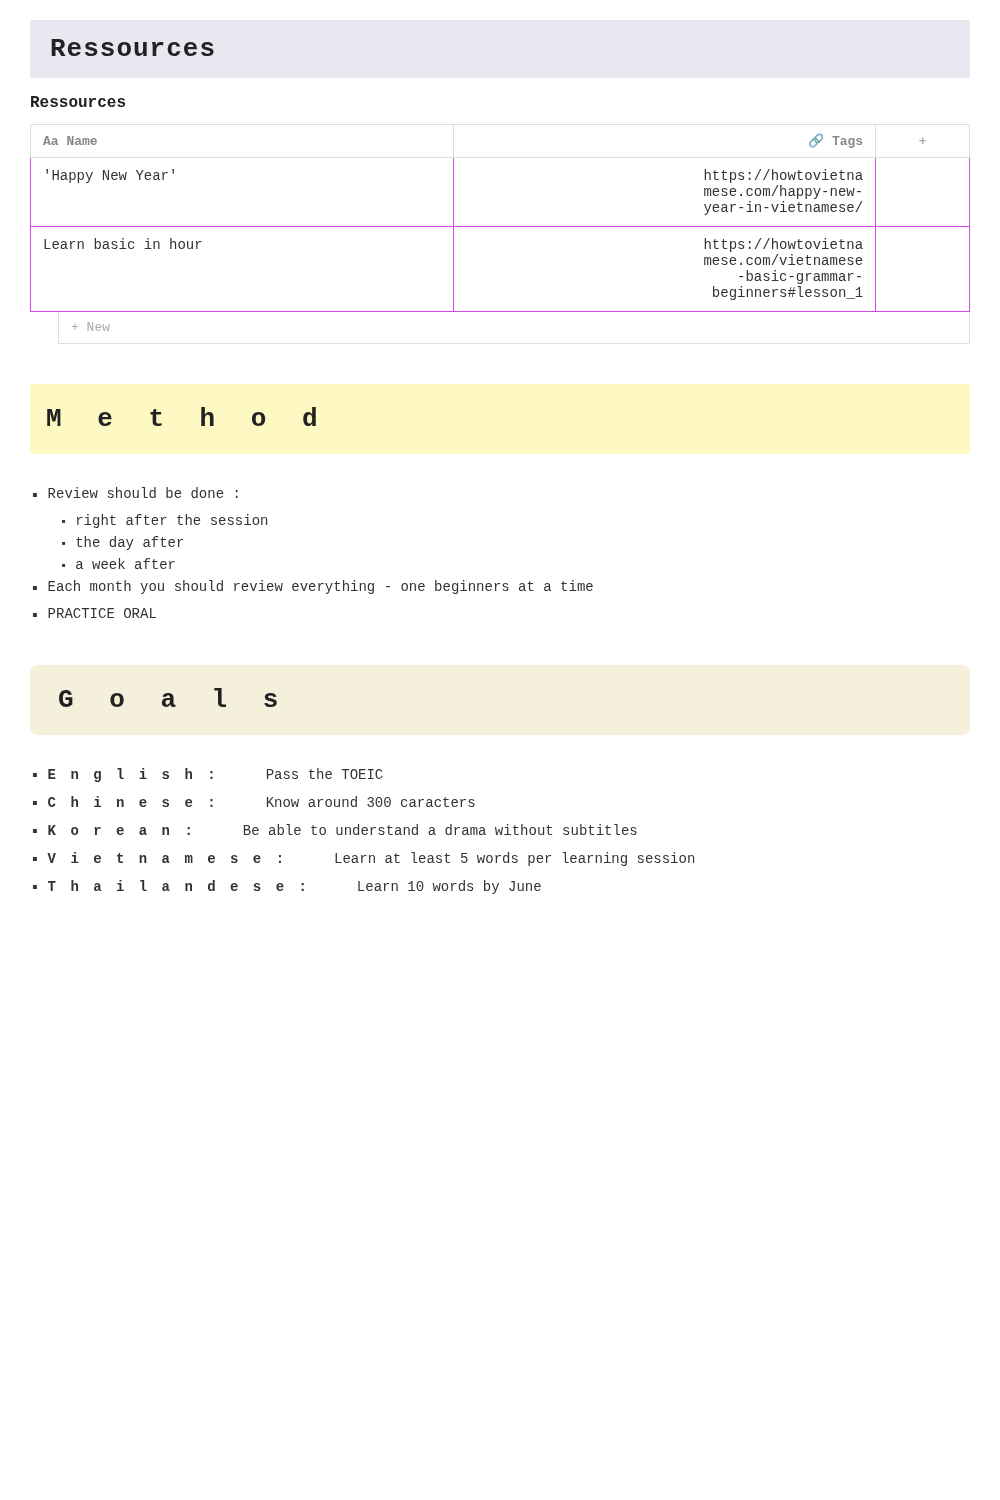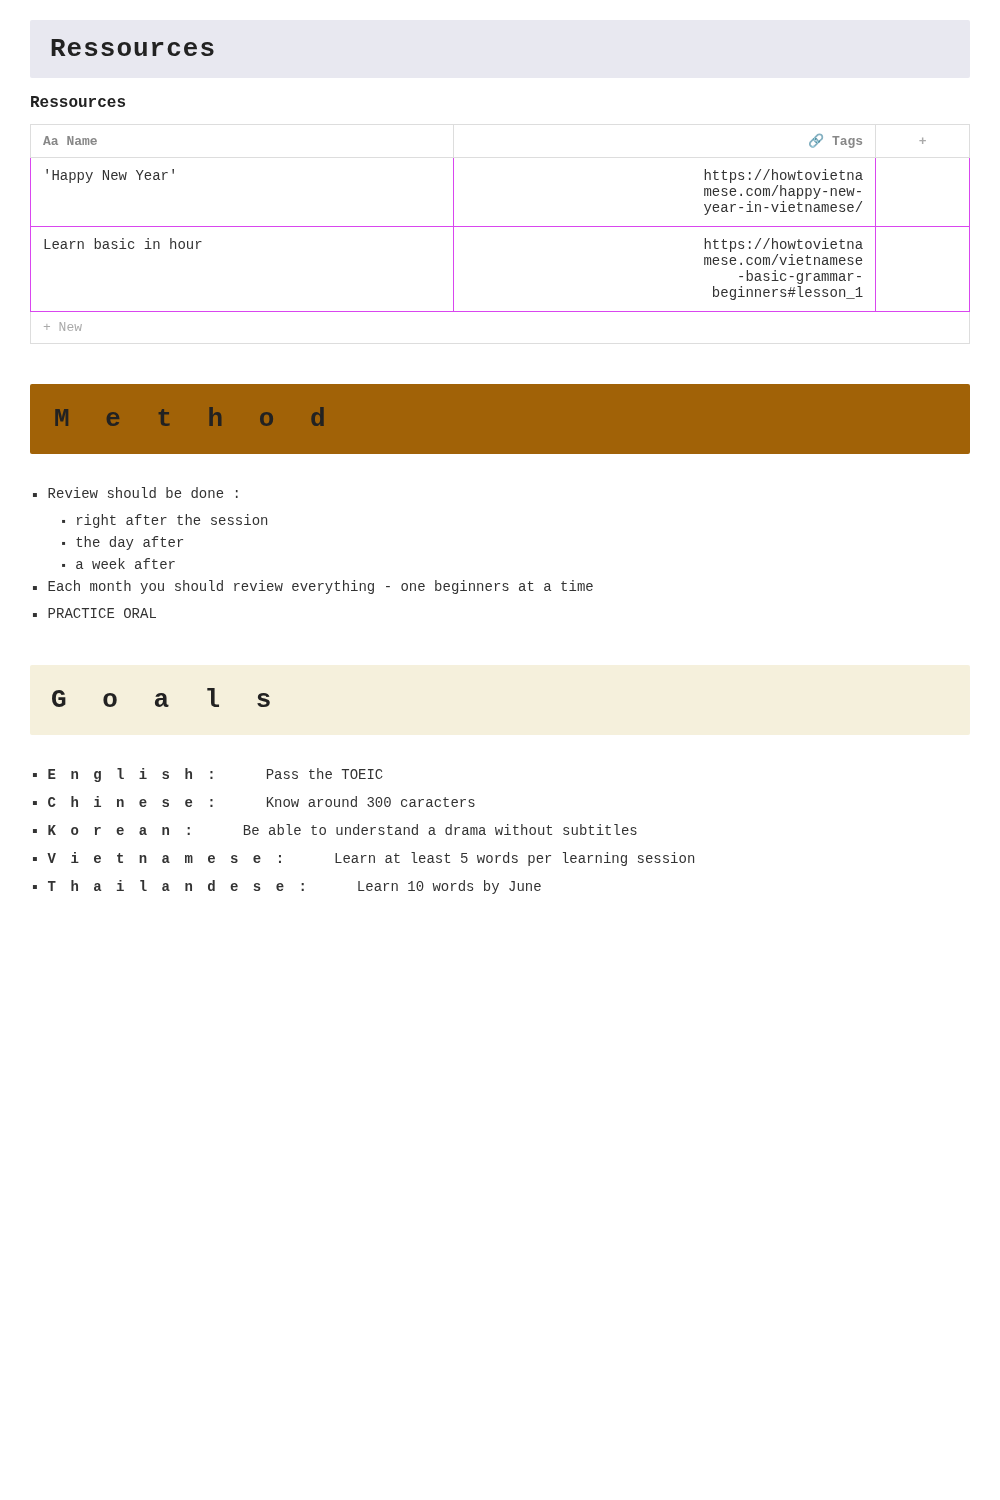--- a/index.html
+++ b/index.html
@@ -87,30 +87,31 @@
     }
 
     .table-new-row {
       padding: 8px 12px;
       border: 1px solid #ddd;
       border-top: none;
       color: #aaa;
       font-size: 13px;
       font-family: 'Courier New', Courier, monospace;
       background: #fff;
+      margin-left: 28px;
     }
 
     .section-gap {
       margin-bottom: 40px;
     }
 
     
     .method-section {
-      background-color: #a16207;
-      padding: 20px 24px;
+      background-color: #fef9c3;
+      padding: 20px 16px;
       margin-bottom: 16px;
       border-radius: 2px;
     }
 
     .method-section h2 {
       font-family: 'Courier New', Courier, monospace;
       font-size: 26px;
       font-weight: 900;
       letter-spacing: 10px;
       color: #222;
@@ -147,23 +148,23 @@
     .sub-bullet-dot {
       margin-right: 8px;
       flex-shrink: 0;
       font-size: 12px;
       margin-top: 2px;
     }
 
     
     .goals-section {
       background-color: #f5f0dc;
-      padding: 20px 21px;
+      padding: 20px 28px;
       margin-bottom: 16px;
-      border-radius: 2px;
+      border-radius: 8px;
     }
 
     .goals-section h2 {
       font-family: 'Courier New', Courier, monospace;
       font-size: 26px;
       font-weight: 900;
       letter-spacing: 10px;
       color: #222;
       margin-bottom: 0;
     }

